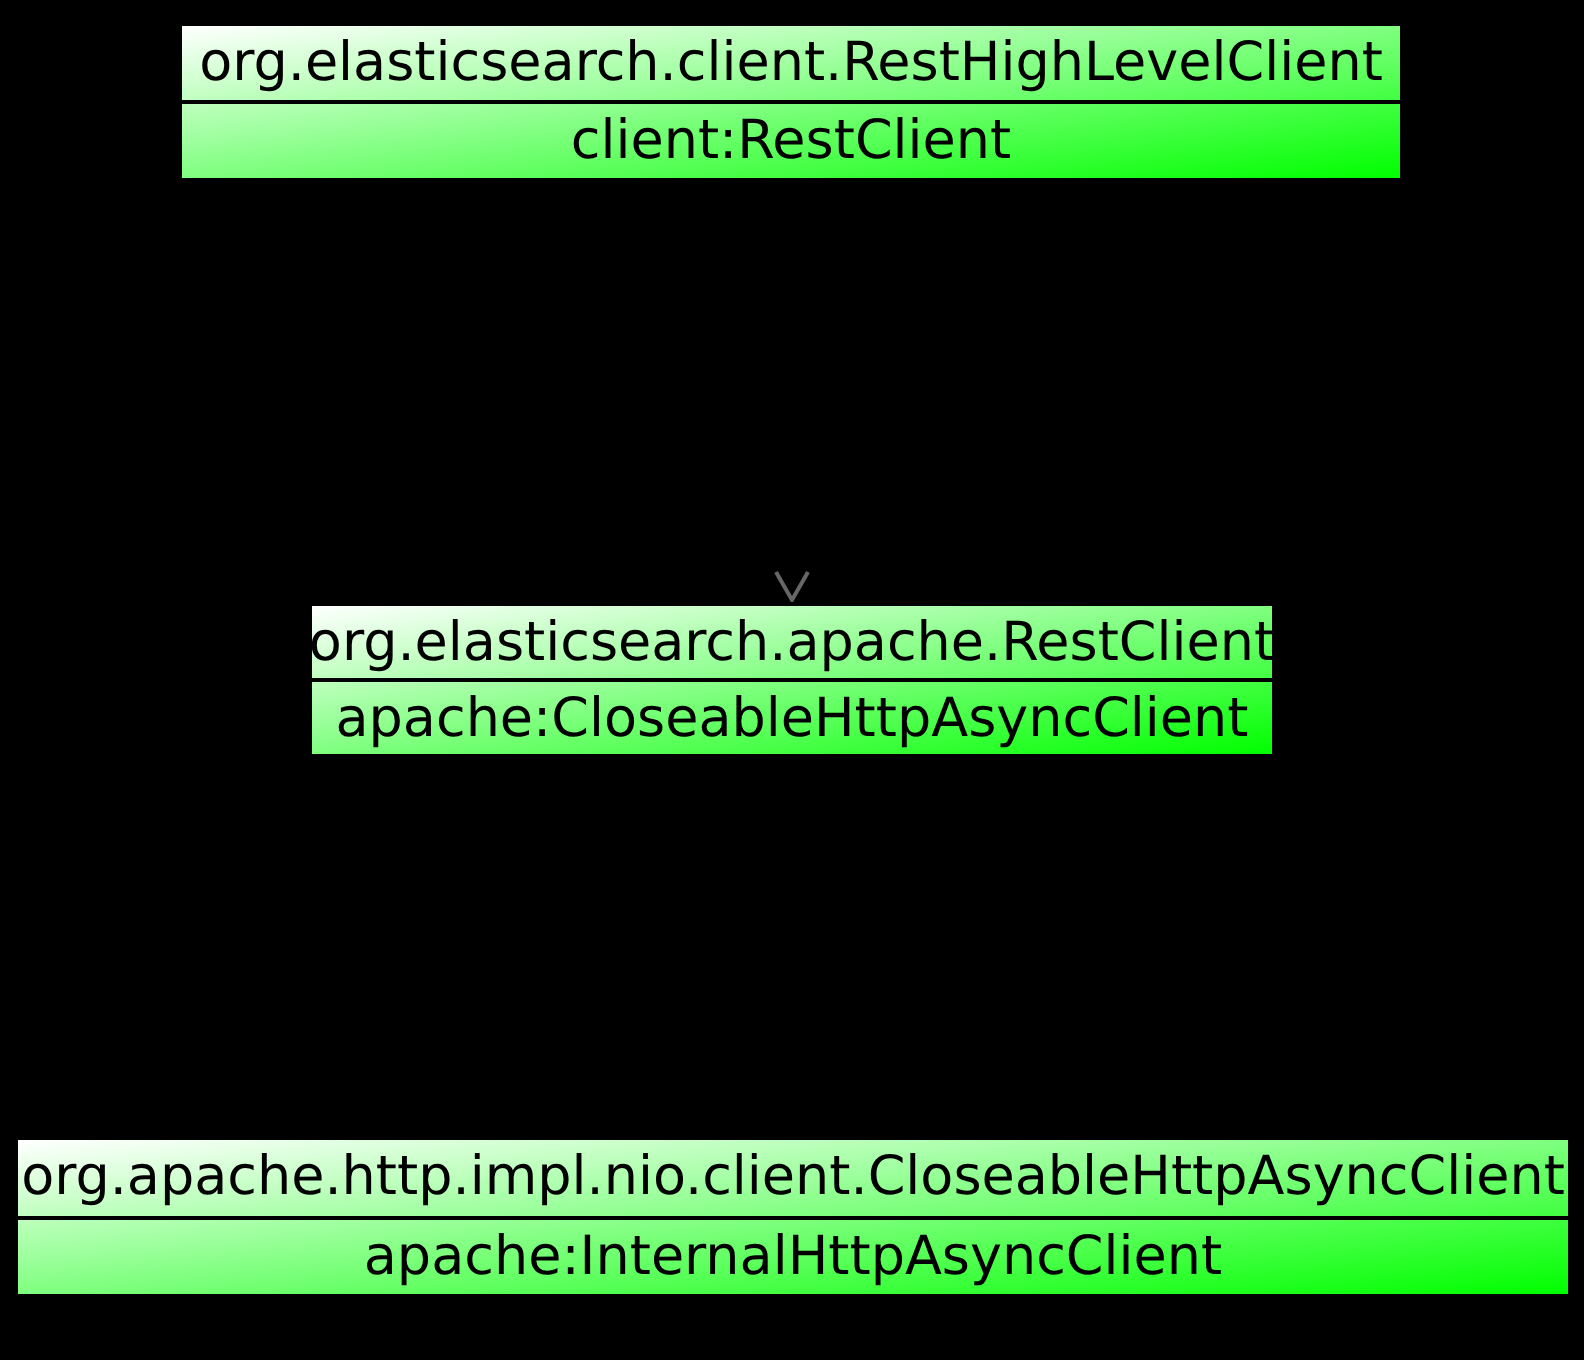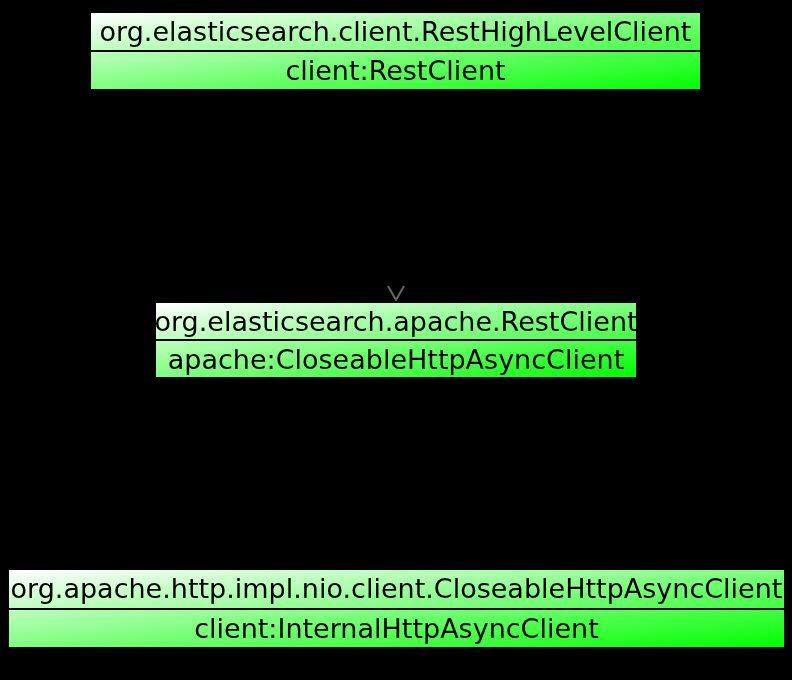--- a/index.html
+++ b/index.html
@@ -78,16 +78,16 @@
   </div>
 
   <div class="arrowhead" id="arrowhead-edge-2">
     <svg width="18" height="16" viewBox="0 0 18 16">
       <polyline points="1,1 9,15 17,1" fill="none" stroke="currentColor" stroke-width="2"></polyline>
     </svg>
   </div>
 
   <div class="node" id="node-closeable-http-async-client">
     <div class="node-row title">org.apache.http.impl.nio.client.CloseableHttpAsyncClient</div>
-    <div class="node-row field">client:InternalHttpAsyncClient</div>
+    <div class="node-row field">apache:InternalHttpAsyncClient</div>
   </div>
 
 </div>
 
 </body></html>

